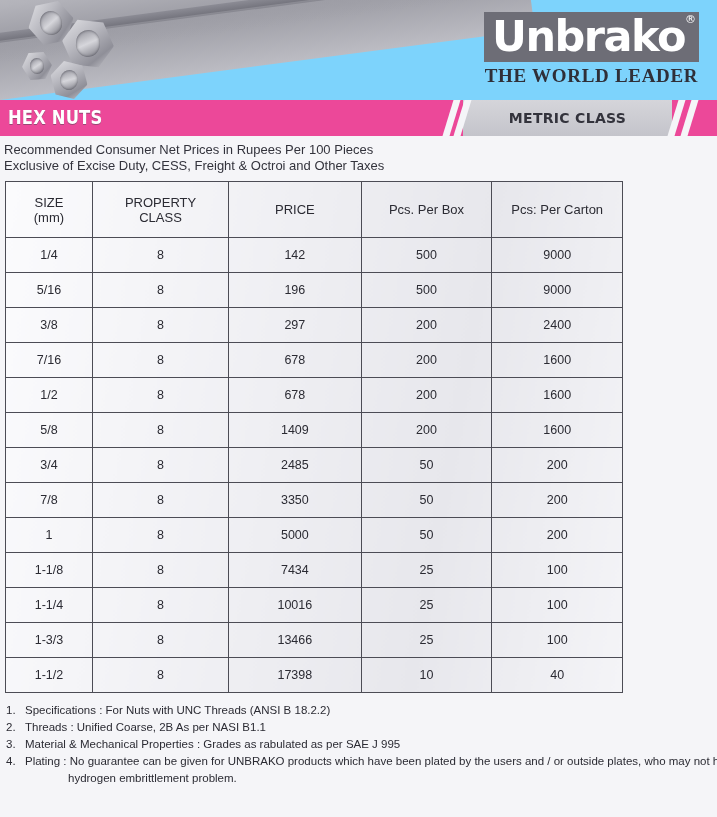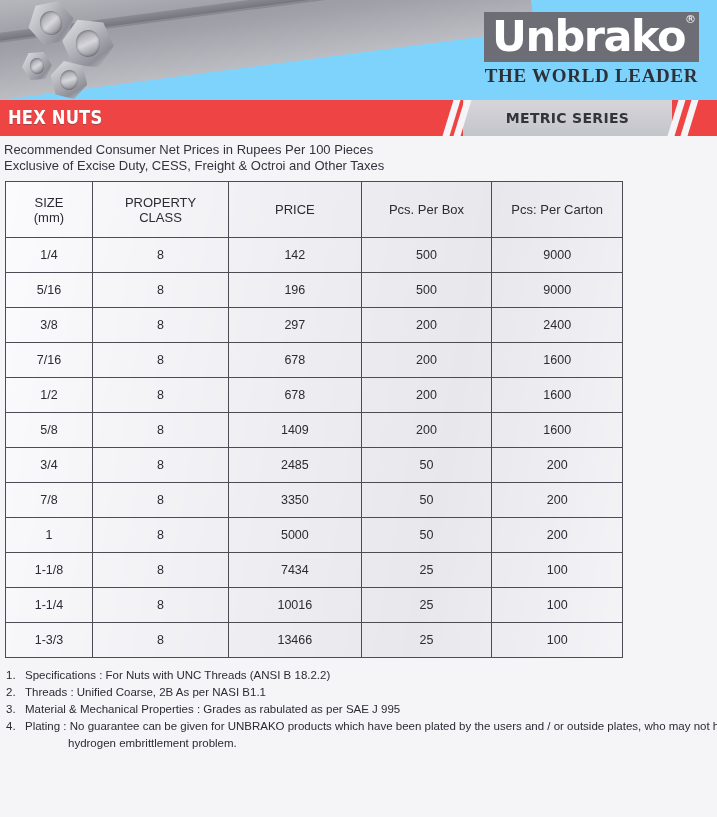--- a/index.html
+++ b/index.html
@@ -116,21 +116,21 @@
     color: #2f2f38;
     margin-top: 3px;
     display: block;
   }
 
   
   .banner {
     position: relative;
     width: 717px;
     height: 36px;
-    background: #ef4444;
+    background: #ec4899;
     overflow: hidden;
   }
   .banner-title {
     position: absolute;
     left: 8px;
     top: 6px;
     font-family: "DejaVu Sans", sans-serif;
     font-weight: bold;
     font-size: 19px;
     letter-spacing: 0.2px;
@@ -247,21 +247,21 @@
       <span class="logo-word">Unbrako</span>
       <span class="logo-reg">®</span>
     </span>
     <span class="logo-tag">THE WORLD LEADER</span>
   </div>
 </div>
 
 <div class="banner">
   <div class="banner-mid"></div>
   <div class="banner-title">HEX NUTS</div>
-  <div class="banner-sub">METRIC SERIES</div>
+  <div class="banner-sub">METRIC CLASS</div>
   <div class="slash s1"></div>
   <div class="slash s2"></div>
   <div class="slash s3"></div>
   <div class="slash s4"></div>
 </div>
 
 <div class="subtitle">
   <div>Recommended Consumer Net Prices in Rupees Per 100 Pieces</div>
   <div>Exclusive of Excise Duty, CESS, Freight &amp; Octroi and Other Taxes</div>
 </div>
@@ -361,20 +361,27 @@
           <td class="c4">25</td>
           <td class="c5">100</td>
         </tr>
         <tr>
           <td class="c1">1-3/3</td>
           <td class="c2">8</td>
           <td class="c3">13466</td>
           <td class="c4">25</td>
           <td class="c5">100</td>
         </tr>
+        <tr>
+          <td class="c1">1-1/2</td>
+          <td class="c2">8</td>
+          <td class="c3">17398</td>
+          <td class="c4">10</td>
+          <td class="c5">40</td>
+        </tr>
       </tbody>
   </table>
 </div>
 
 <div class="notes" id="notes-list">
     <div class="note-row">
       <span class="note-num">1.</span>
       <span class="note-txt">Specifications : For Nuts with UNC Threads (ANSI B 18.2.2)</span>
     </div>
     <div class="note-row">

